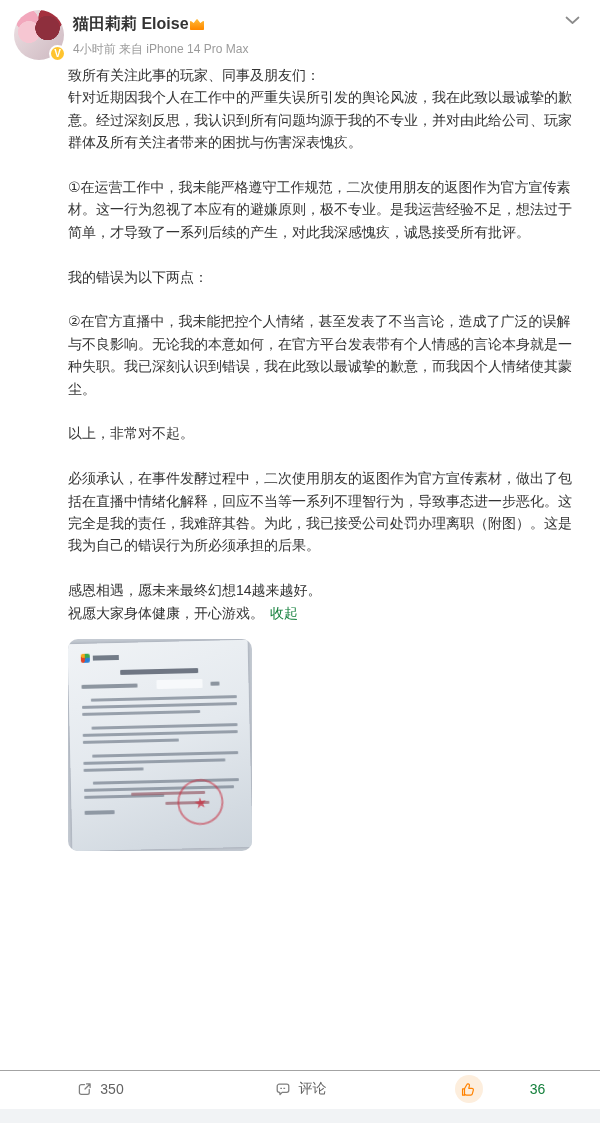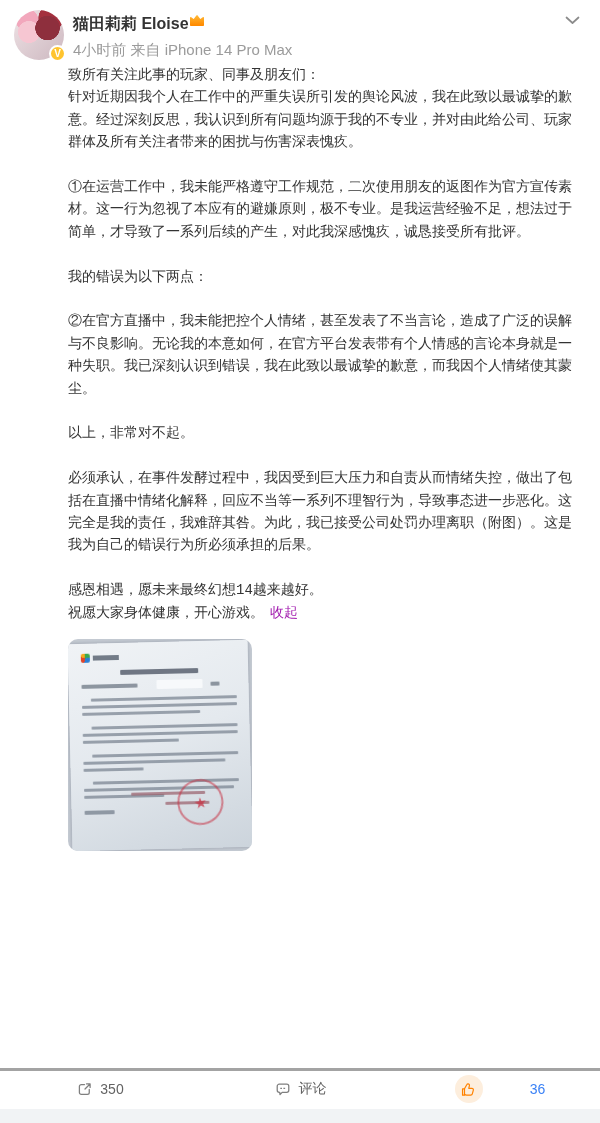--- a/index.html
+++ b/index.html
@@ -21,31 +21,31 @@
       radial-gradient(circle at 74% 16%, #a4303e 0 22%, rgba(164,48,62,0) 23%),
       linear-gradient(135deg,#efe3e6,#cdb8c0);
   }
   .v-badge{
     position:absolute;right:-2px;bottom:-2px;width:17px;height:17px;border-radius:50%;
     background:#ffc42e;border:2px solid #fff;box-sizing:border-box;
     display:flex;align-items:center;justify-content:center;
     color:#fff;font-size:10px;font-weight:bold;line-height:1;
   }
   .hinfo{margin-left:9px;padding-top:4px;}
-  .name-row{display:flex;align-items:flex-start;}
+  .name-row{display:flex;align-items:center;}
   .name{font-size:16px;font-weight:bold;color:#333;cursor:pointer;}
   .crown{display:inline-flex;}
-  .meta{font-size:15px;color:#9b9b9b;margin-top:6px;}
+  .meta{font-size:12px;color:#9b9b9b;margin-top:6px;}
   .chevron{position:absolute;top:9px;right:18px;cursor:pointer;padding:2px;}
 
   
   .content{margin:4px 28px 0 68px;width:504px;font-size:14px;line-height:22.4px;color:#333;}
-  .para{margin:0 0 22.4px 0;white-space:pre-line;font-family:Liberation Mono, monospace;}
+  .para{margin:0 0 22.4px 0;white-space:pre-line;}
   .para.closing{margin-bottom:4px;}
-  .collapse-link{color:#a21caf;text-decoration:none;cursor:pointer;margin-left:6px;}
+  .collapse-link{color:#15803d;text-decoration:none;cursor:pointer;margin-left:6px;}
 
   
   .attachment{
     position:relative;margin:11px 0 0 68px;width:184px;height:212px;border-radius:10px;
     overflow:hidden;background:#c6ccd4;cursor:pointer;
   }
   .paper{
     position:absolute;left:2px;top:3px;right:2px;bottom:2px;
     background:linear-gradient(160deg,#f0f3f6 0%,#e4e9ee 48%,#ccd4dc 100%);
     transform:rotate(-1.4deg);
@@ -61,31 +61,31 @@
   .stamp{
     position:absolute;left:106px;top:138px;width:46px;height:46px;border-radius:50%;
     border:2.5px solid rgba(199,48,66,.55);box-sizing:border-box;filter:blur(.4px);
     display:flex;align-items:center;justify-content:center;transform:rotate(-8deg);
   }
   .stamp-star{color:rgba(199,48,66,.75);font-size:15px;line-height:1;}
 
   
   .action-bar{
     display:flex;align-items:center;height:36px;margin-top:8px;
-    border-top:3px solid #a3a3a3;
+    border-top:1px solid #a3a3a3;
   }
   .action{
     flex:1;display:flex;align-items:center;justify-content:center;gap:7px;
     font-size:14px;color:#636363;cursor:pointer;user-select:none;
   }
   .like-halo{
     width:28px;height:28px;border-radius:50%;background:#fdeedd;
     display:flex;align-items:center;justify-content:center;
   }
-  .like-count{color:#3b82f6;margin-left:40px;}
+  .like-count{color:#15803d;margin-left:40px;}
   .footer-strip{height:14px;background:#f1f3f5;margin-top:2px;}
   .spacer{flex:1;}
 </style>
 </head>
 <body>
 
 <div class="card">
 
   <div class="header">
     <div class="avatar">
@@ -116,21 +116,21 @@
   </div>
 
   <div class="content">
 
     <p class="para">致所有关注此事的玩家、同事及朋友们：
 针对近期因我个人在工作中的严重失误所引发的舆论风波，我在此致以最诚挚的歉意。经过深刻反思，我认识到所有问题均源于我的不专业，并对由此给公司、玩家群体及所有关注者带来的困扰与伤害深表愧疚。</p>
       <p class="para">①在运营工作中，我未能严格遵守工作规范，二次使用朋友的返图作为官方宣传素材。这一行为忽视了本应有的避嫌原则，极不专业。是我运营经验不足，想法过于简单，才导致了一系列后续的产生，对此我深感愧疚，诚恳接受所有批评。</p>
       <p class="para">我的错误为以下两点：</p>
       <p class="para">②在官方直播中，我未能把控个人情绪，甚至发表了不当言论，造成了广泛的误解与不良影响。无论我的本意如何，在官方平台发表带有个人情感的言论本身就是一种失职。我已深刻认识到错误，我在此致以最诚挚的歉意，而我因个人情绪使其蒙尘。</p>
       <p class="para">以上，非常对不起。</p>
-      <p class="para">必须承认，在事件发酵过程中，我因受到巨大压力和自责从而情绪失控，做出了包括在直播中情绪化解释，回应不当等一系列不理智行为，导致事态进一步恶化。这完全是我的责任，我难辞其咎。为此，我已接受公司处罚办理离职（附图）。这是我为自己的错误行为所必须承担的后果。</p>
+      <p class="para">必须承认，在事件发酵过程中，二次使用朋友的返图作为官方宣传素材，做出了包括在直播中情绪化解释，回应不当等一系列不理智行为，导致事态进一步恶化。这完全是我的责任，我难辞其咎。为此，我已接受公司处罚办理离职（附图）。这是我为自己的错误行为所必须承担的后果。</p>
       <p class="para closing"><span>感恩相遇，愿未来最终幻想14越来越好。
 祝愿大家身体健康，开心游戏。</span><a class="collapse-link">收起</a></p>
   </div>
 
   <div class="attachment">
     <div class="paper">
       <div class="doc-logo"></div>
       <div class="doc-logo-text"></div>
 
       <div class="doc-line" style="left: 52px; top: 27px; width: 78px; height: 5px; background: rgb(90, 98, 112); opacity: 0.85; filter: blur(0.45px);"></div>

